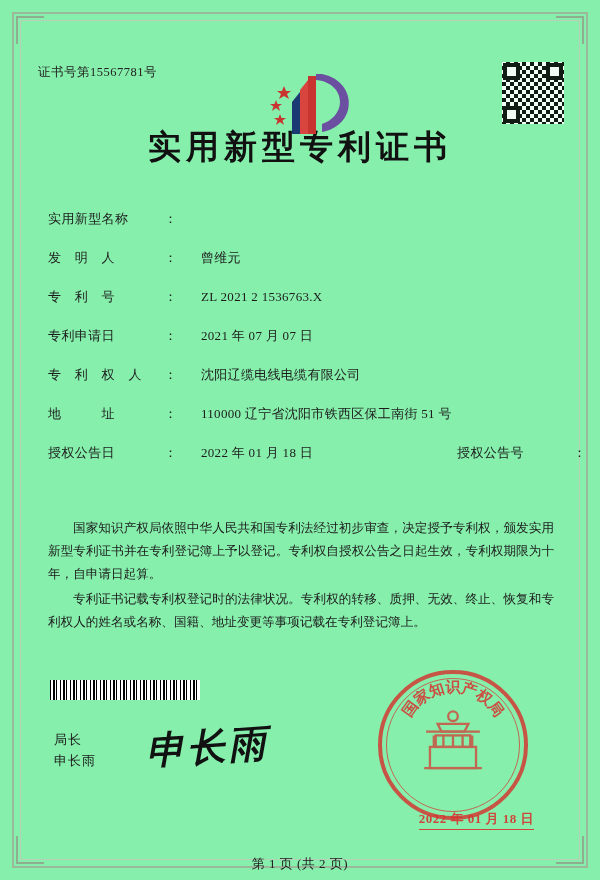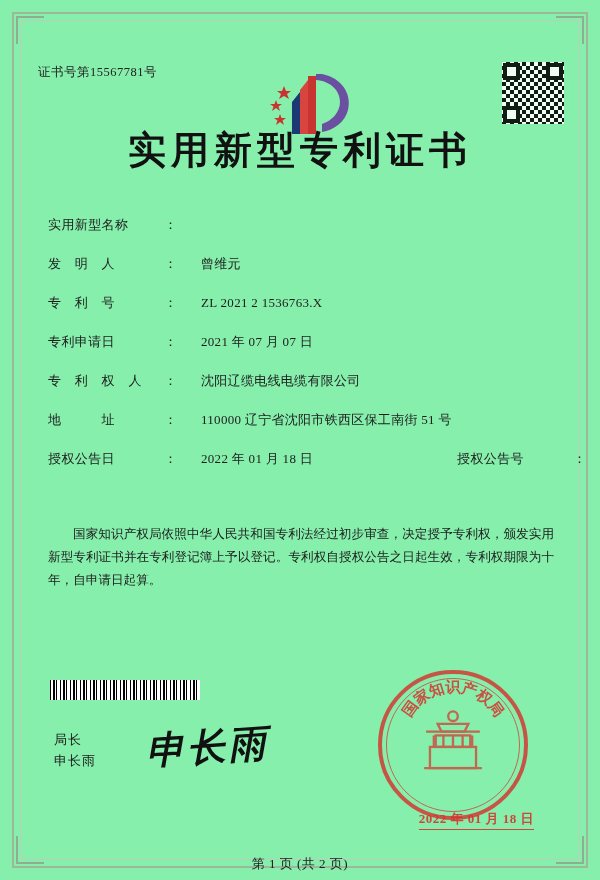--- a/index.html
+++ b/index.html
@@ -111,21 +111,21 @@
     border: 4px solid #000;
     box-sizing: border-box;
   }
   .qr .q-tl { left: 1px; top: 1px; }
   .qr .q-tr { right: 1px; top: 1px; }
   .qr .q-bl { left: 1px; bottom: 1px; }
 
   .title {
     margin-top: 44px;
     text-align: center;
-    font-size: 38px;
+    font-size: 33px;
     font-weight: bold;
     letter-spacing: 5px;
     color: #111;
     font-family: "Liberation Serif", serif;
   }
 
   .fields {
     margin-top: 40px;
     margin-left: 12px;
     font-size: 13px;
@@ -369,20 +369,21 @@
         <span class="field-value">2022 年 01 月 18 日</span>
         <span class="field-label2">授权公告号</span>
         <span class="field-colon">：</span>
         <span class="field-value2">CN 215558036 U</span>
       </div>
 
     </div>
 
     <div class="paragraphs">
       <p>国家知识产权局依照中华人民共和国专利法经过初步审查，决定授予专利权，颁发实用新型专利证书并在专利登记簿上予以登记。专利权自授权公告之日起生效，专利权期限为十年，自申请日起算。</p>
+      <p>专利证书记载专利权登记时的法律状况。专利权的转移、质押、无效、终止、恢复和专利权人的姓名或名称、国籍、地址变更等事项记载在专利登记簿上。</p>
     </div>
 
     <div class="barcode"></div>
 
     <div class="sign-block">
       <div>局长</div>
       <div>申长雨</div>
     </div>
 
     <div class="handwriting">申长雨</div>

